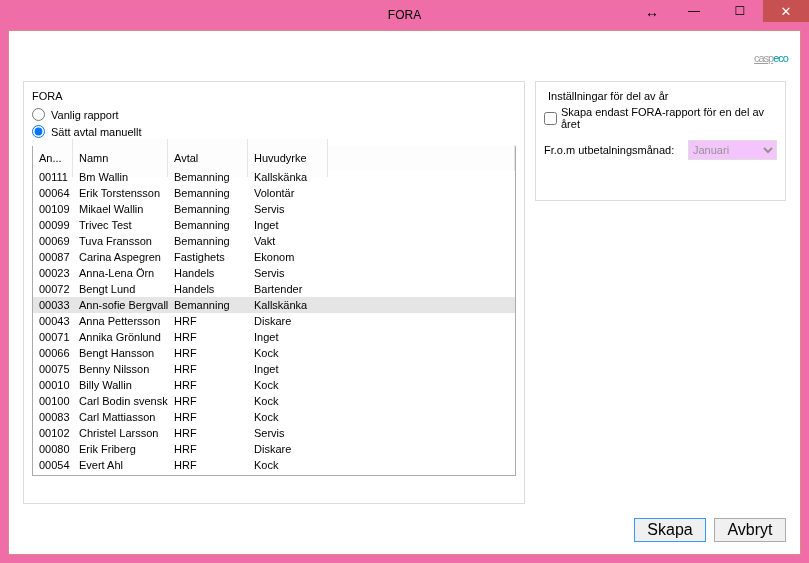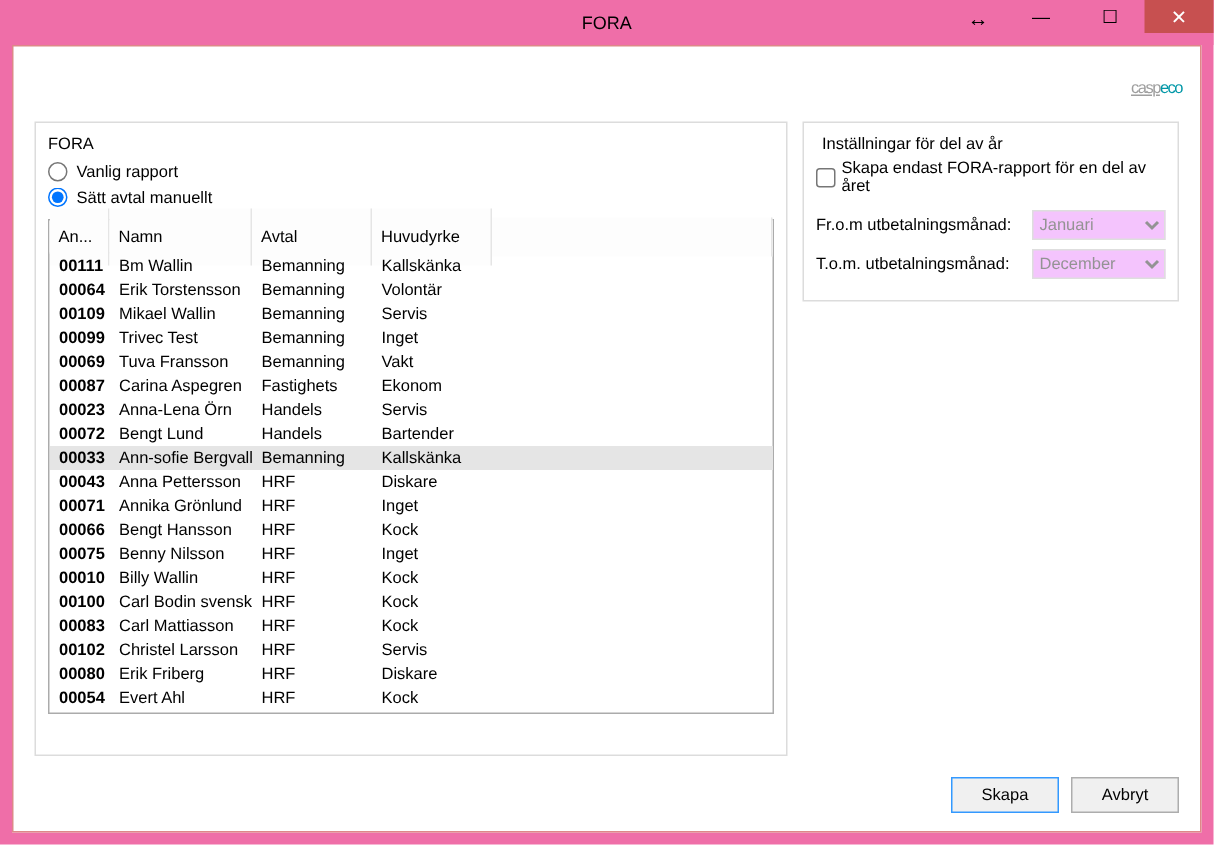--- a/index.html
+++ b/index.html
@@ -24,35 +24,35 @@
   .th { border-right: 1px solid #e5e5e5; padding: 13px 6px; background: #fdfdfd; font-size: 11px; white-space: nowrap; overflow: hidden; }
   .th.c1 { width: 40px; }
   .th.c2 { width: 95px; }
   .th.c3 { width: 80px; }
   .th.c4 { width: 80px; }
   .th.c5 { flex: 1; }
   .tbody { overflow-y: scroll; height: 306px; }
   .tr { display: flex; height: 16px; align-items: center; }
   .tr.sel { background: #e5e5e5; }
   .td { padding: 0 6px; font-size: 11px; white-space: nowrap; overflow: hidden; }
-  .td.c1 { width: 40px; font-weight: bold; }
+  .td.c1 { width: 40px; }
   .td.c2 { width: 95px; }
   .td.c3 { width: 80px; }
   .td.c4 { width: 80px; }
   .mid-col { position: absolute; left: 388px; top: 60px; width: 110px; }
   .mid-col select, .mid-col button { width: 106px; margin-bottom: 6px; height: 22px; font-size: 11px; }
   .mid-col button { background: #f0f0f0; border: 1px solid #adadad; }
   .right-panel { position: absolute; left: 512px; top: 0; right: 0; height: 120px; border: 1px solid #dcdcdc; padding: 8px; }
   .right-panel .chk-row { display: flex; align-items: center; gap: 4px; margin: 4px 0 10px 0; }
   .right-panel .chk-row input { margin: 0; }
   .field-row { display: flex; align-items: center; margin-bottom: 6px; gap: 6px; }
   .field-row label { width: 138px; }
   .field-row select { flex: 1; height: 20px; background: #f0abfc; border: 1px solid #d0d0d0; color: #666; }
   .footer-btns { position: absolute; right: 14px; bottom: 12px; display: flex; gap: 8px; }
-  .footer-btns button { width: 72px; height: 24px; background: #f0f0f0; border: 1px solid #adadad; font-size: 11px; }
+  .footer-btns button { width: 72px; height: 24px; background: #f0f0f0; border: 1px solid #adadad; font-size: 16px; }
   .footer-btns button.primary { border: 1.5px solid #3399ff; }
   ::-webkit-scrollbar { width: 17px; }
   ::-webkit-scrollbar-track { background: #f0f0f0; }
   ::-webkit-scrollbar-thumb { background: #cdcdcd; border: 1px solid #f0f0f0; }
   ::-webkit-scrollbar-button { background: #f0f0f0; height: 17px; }
 </style>
 </head>
 <body>
 
 <div class="titlebar">
@@ -215,24 +215,20 @@
     <div class="right-panel">
       <div style="margin-top:-14px;background:#fff;display:inline-block;padding:0 4px;">Inställningar för del av år</div>
       <div class="chk-row">
         <input type="checkbox" style="">
         <span>Skapa endast FORA-rapport för en del av året</span>
       </div>
       <div class="field-row">
         <label>Fr.o.m utbetalningsmånad:</label>
         <select disabled=""><option>Januari</option></select>
       </div>
-      <div class="field-row">
-        <label>T.o.m. utbetalningsmånad:</label>
-        <select disabled=""><option>December</option></select>
-      </div>
     </div>
 
   </div>
 
   <div class="footer-btns">
     <button class="primary">Skapa</button>
     <button>Avbryt</button>
   </div>
 </div>
 

